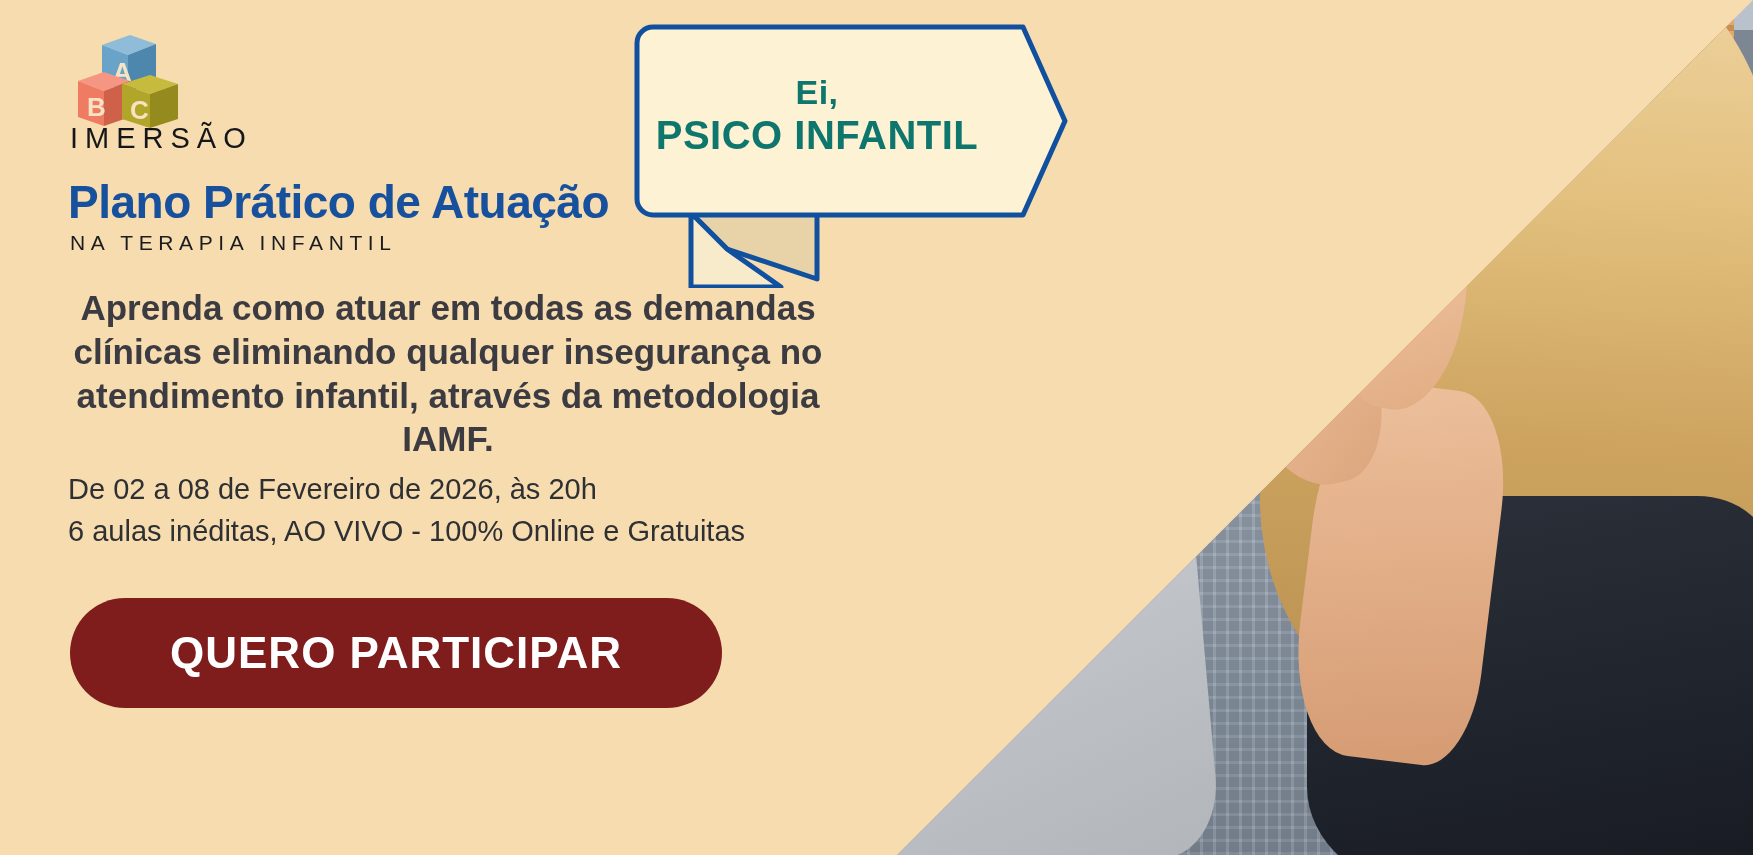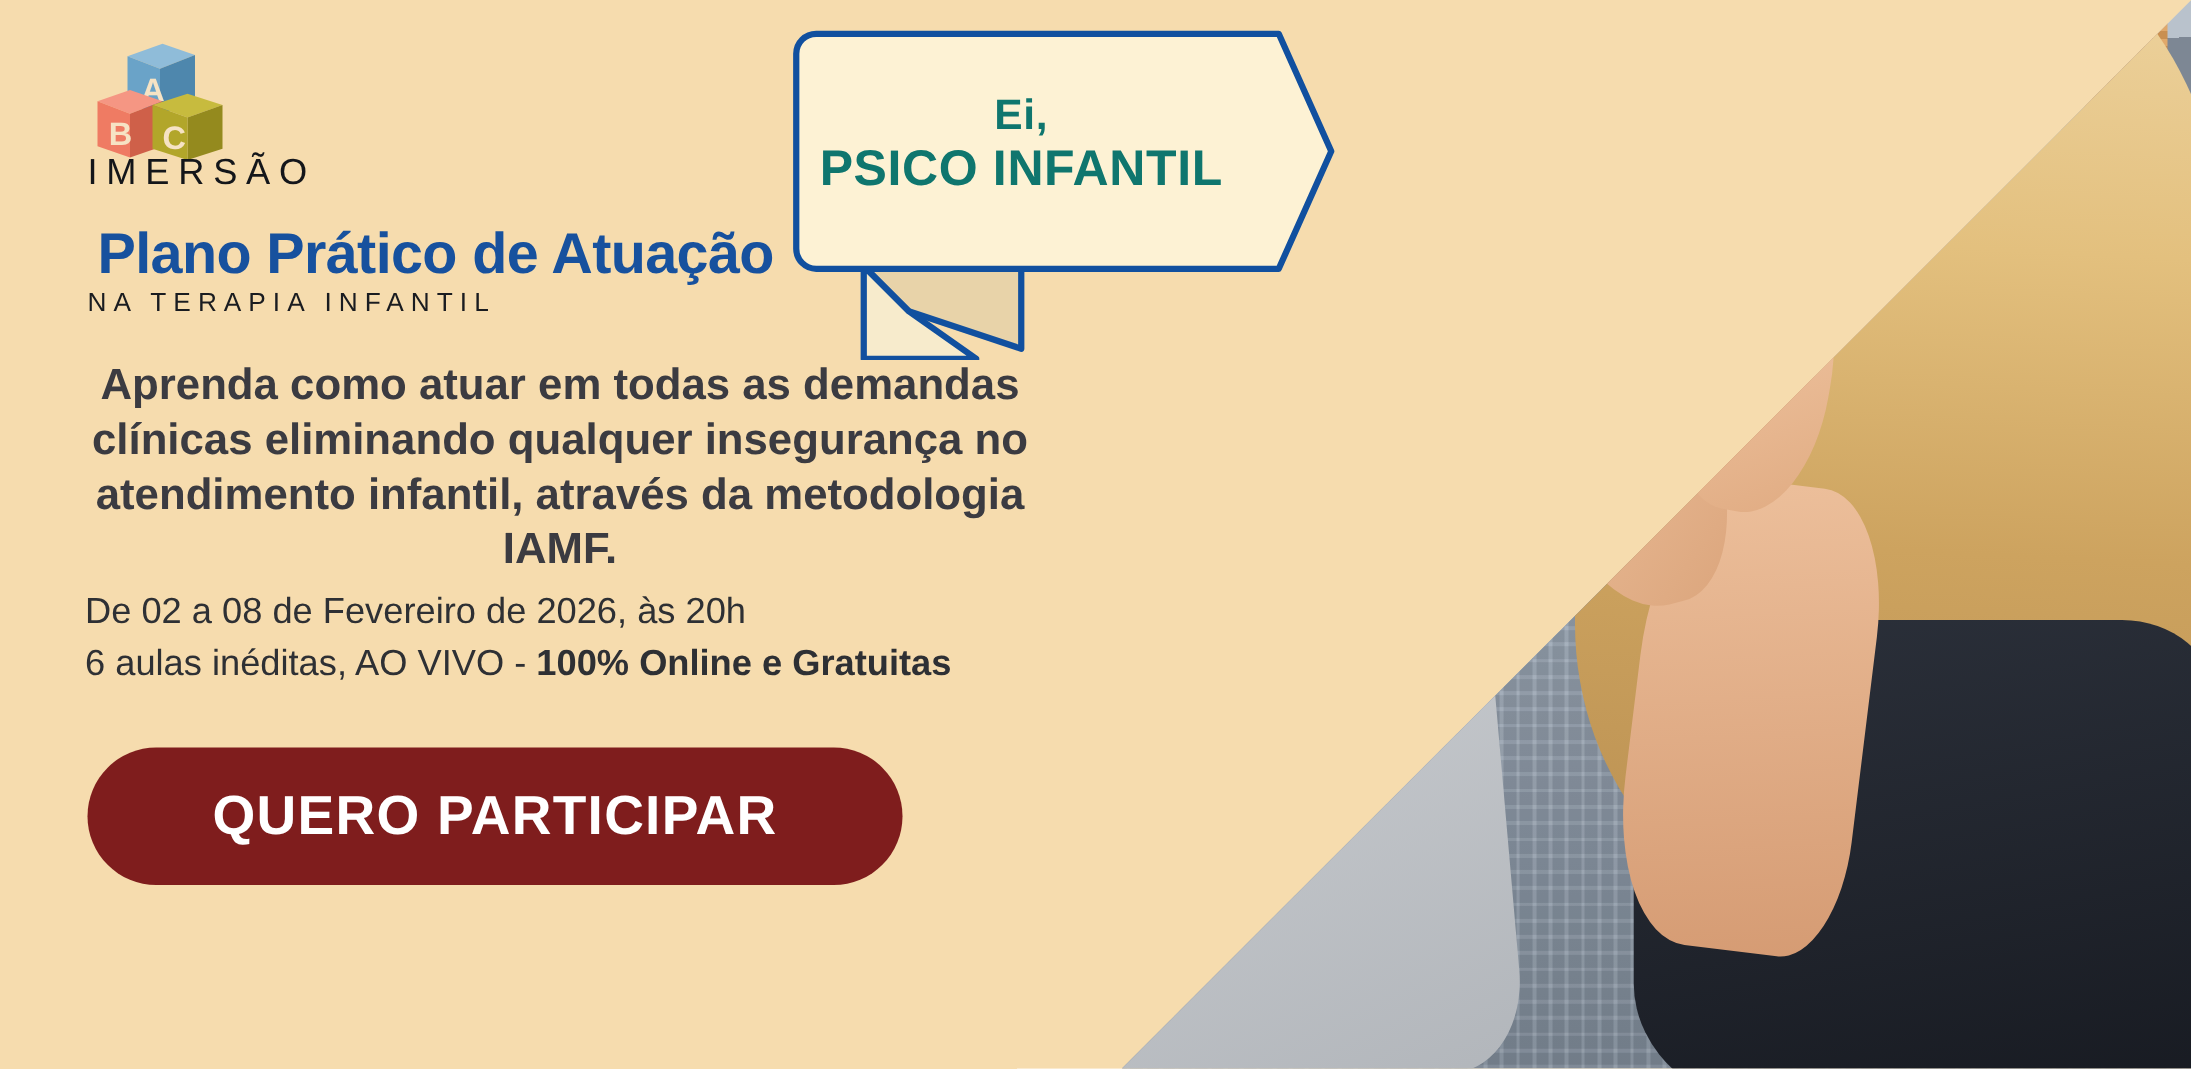--- a/index.html
+++ b/index.html
@@ -169,41 +169,40 @@
   #kicker {
     position:absolute; left:70px; top:122px;
     font-size:29px; font-weight:400;
     letter-spacing:7px; color:#14161a;
   }
   #title {
     position:absolute; left:68px; top:175px;
     font-size:46px; font-weight:bold;
     letter-spacing:-.5px; color:#17519e;
     white-space:nowrap;
-    margin-left:10px;
   }
   #subtitle {
     position:absolute; left:70px; top:231px;
     font-size:21px; font-weight:400;
     letter-spacing:5.6px; color:#1a1c20;
   }
 
   #lead {
     position:absolute; left:68px; top:286px;
     width:760px;
     font-size:35px; font-weight:bold;
     line-height:1.25; color:#3b3b41;text-align:center;
   }
 
   #details {
     position:absolute; left:68px; top:468px;
     width:860px;
     font-size:29px; line-height:1.46; color:#2e3034;
   }
-  #details b { font-weight:bold;margin-top:28px; }
+  #details b { font-weight:normal;margin-top:28px; }
 
   #cta {
     position:absolute; left:70px; top:598px;
     width:652px; height:110px;
     background:#7f1d1d;
     border-radius:56px;
     color:#ffffff;
     font-size:44px; font-weight:bold;
     letter-spacing:1px;
     display:flex; align-items:center; justify-content:center;

